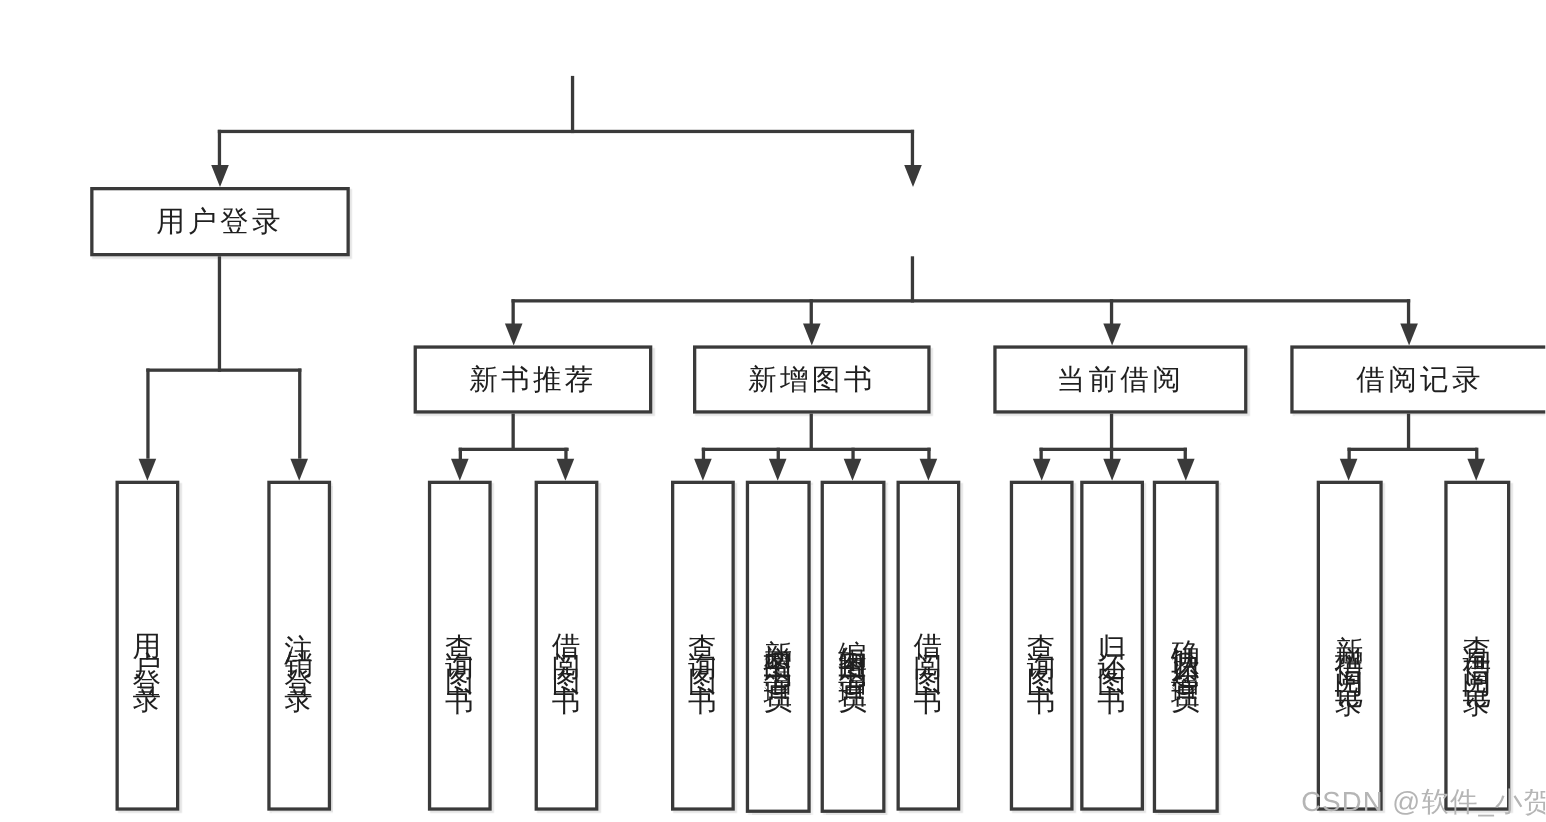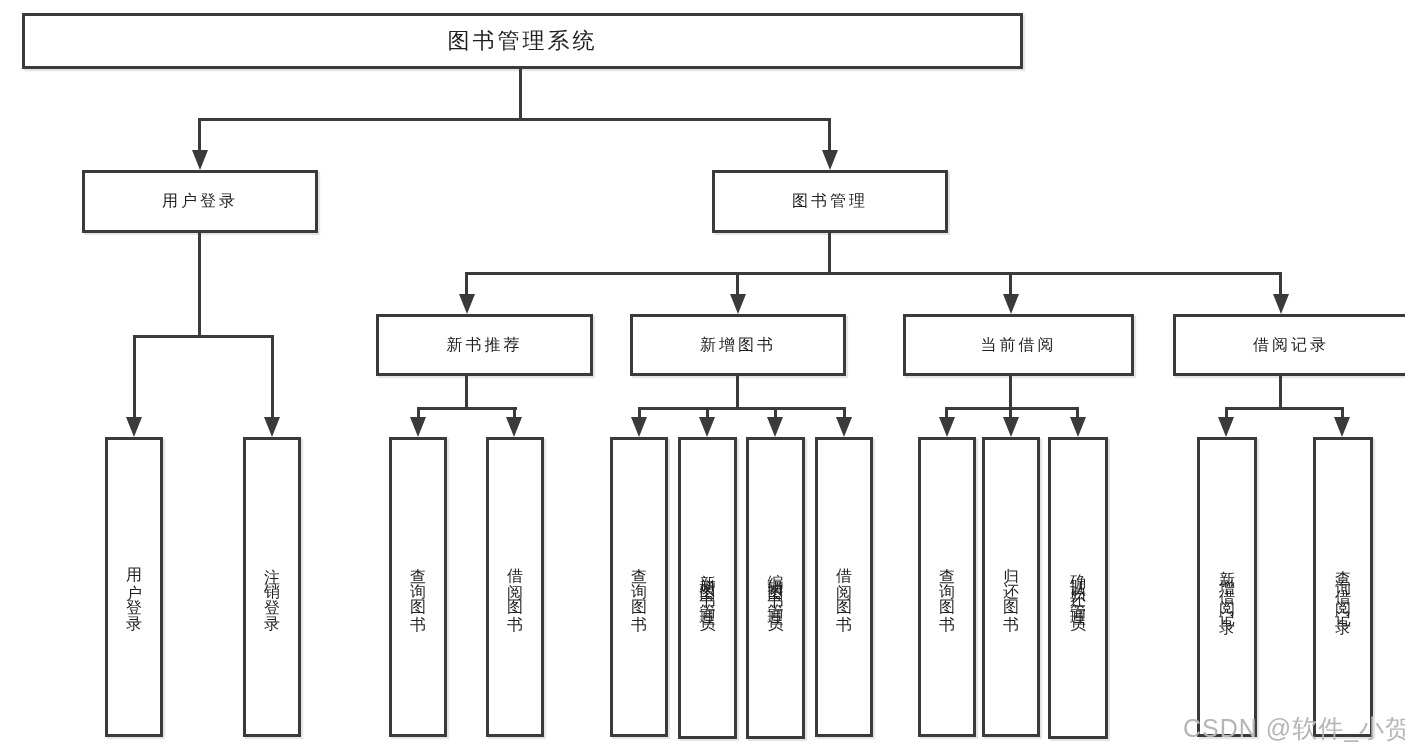--- a/index.html
+++ b/index.html
@@ -1,50 +1,44 @@
 <!DOCTYPE html>
 <html><head>
 <meta charset="utf-8">
 <style>
   html,body{margin:0;padding:0;background:#ffffff;}
   .canvas{position:relative;width:1405px;height:747px;background:#ffffff;overflow:hidden;
           font-family:"Liberation Sans","DejaVu Sans",sans-serif;}
   .box{position:absolute;background:#ffffff;border:3px solid #3a3a3a;box-sizing:border-box;
        display:flex;align-items:center;justify-content:center;box-shadow:2px 2px 1px rgba(0,0,0,0.10);}
-  .label{color:#1f1f1f;font-size:16px;letter-spacing:3px;white-space:nowrap;}
+  .label{color:#1f1f1f;font-size:26px;letter-spacing:3px;white-space:nowrap;}
   .lvl1 .label{font-size:22px;}
   .v-text{writing-mode:vertical-rl;text-orientation:mixed;white-space:normal;line-height:1;}
   .vline{position:absolute;width:3px;background:#3a3a3a;}
   .hline{position:absolute;height:3px;background:#3a3a3a;}
   .arrow{position:absolute;width:0;height:0;border-left:8px solid transparent;
          border-right:8px solid transparent;border-top:20px solid #3a3a3a;}
   .watermark{position:absolute;left:1183px;top:712px;font-size:25px;color:#b5b5b5;
              letter-spacing:1px;white-space:nowrap;z-index:5;}
 </style>
 </head>
 <body>
 
 <div class="canvas">
 
-  <div class="box lvl1" style="left:22px;top:13px;width:1001px;height:56px">
-    <span class="label">图书管理系统</span>
-  </div>
 
   <div class="vline" style="left:519px;top:69px;height:52px"></div>
   <div class="hline" style="left:198px;top:118px;width:633px"></div>
   <div class="vline" style="left:198px;top:118px;height:34px"></div>
   <div class="vline" style="left:828px;top:118px;height:34px"></div>
   <div class="arrow" style="left:192px;top:150px"></div>
   <div class="arrow" style="left:822px;top:150px"></div>
 
   <div class="box" style="left:82px;top:170px;width:236px;height:63px">
     <span class="label">用户登录</span>
-  </div>
-  <div class="box" style="left:712px;top:170px;width:236px;height:63px">
-    <span class="label">图书管理</span>
   </div>
 
   <div class="vline" style="left:198px;top:233px;height:105px"></div>
   <div class="hline" style="left:133px;top:335px;width:141px"></div>
   <div class="vline" style="left:133px;top:335px;height:82px"></div>
   <div class="vline" style="left:271px;top:335px;height:82px"></div>
   <div class="arrow" style="left:126px;top:417px"></div>
   <div class="arrow" style="left:264px;top:417px"></div>
 
   <div class="vline" style="left:828px;top:233px;height:42px"></div>

